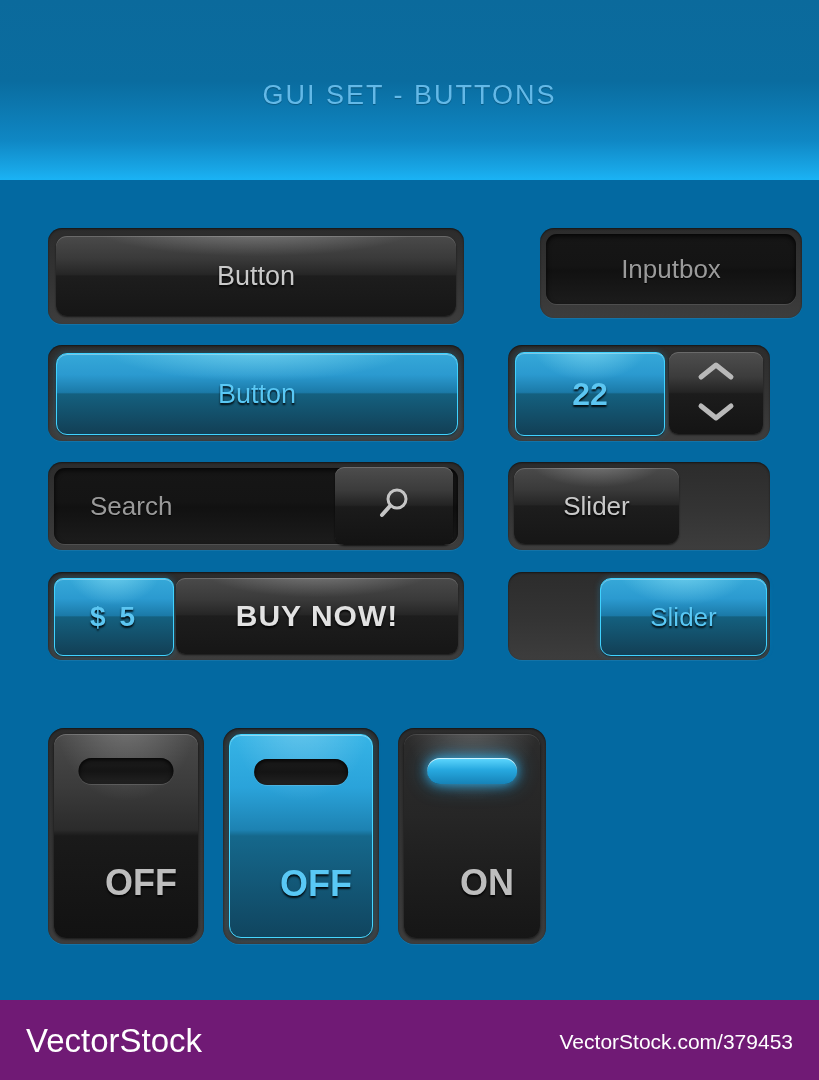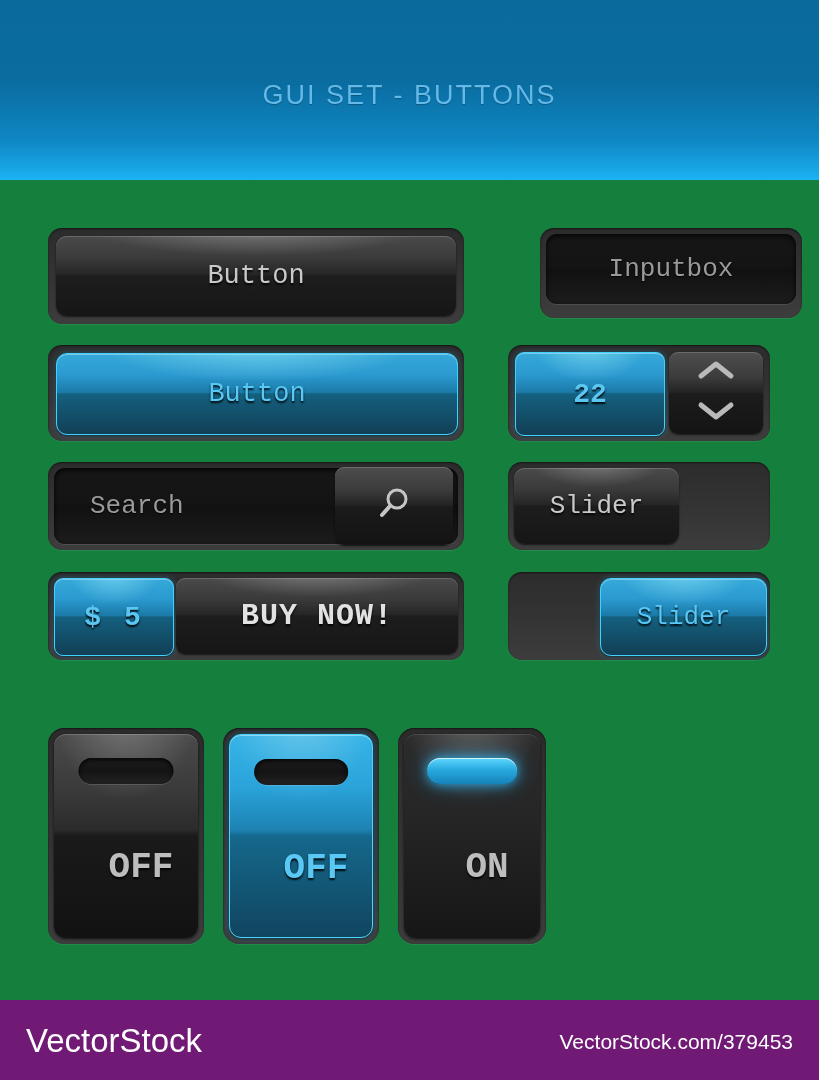--- a/index.html
+++ b/index.html
@@ -21,22 +21,21 @@
     text-align:center;
     font-size:27px;
     letter-spacing:2px;
     color:#63b9e8;
     text-shadow:0 1px 1px rgba(0,0,0,.25);
   }
 
   
   .stage{
     position:absolute;left:0;top:180px;width:819px;height:820px;
-    background:#15803d;
-    font-family:Liberation Mono, monospace;
+    background:#0369a1;
   }
 
   
   .frame{
     position:absolute;
     border-radius:14px;
     background:linear-gradient(180deg,#2c2c2c 0%,#343434 55%,#3d3d3d 100%);
     box-shadow:0 1px 0 rgba(255,255,255,.07), inset 0 1px 2px rgba(0,0,0,.55);
   }
 
@@ -96,21 +95,21 @@
   #frame-inputbox{left:540px;top:48px;width:262px;height:90px;}
   #inputbox{left:6px;top:6px;width:250px;height:70px;}
   #inputbox .inset-label{left:0;right:0;text-align:center;}
 
   
   #frame-button-blue{left:48px;top:165px;width:416px;height:96px;}
   #button-blue{left:8px;top:8px;width:400px;height:80px;}
 
   #frame-spinner{left:508px;top:165px;width:262px;height:96px;}
   #spinner-value{left:7px;top:7px;width:148px;height:82px;border-radius:9px;}
-  #spinner-value .btn-label{font-size:28px;font-weight:bold;color:#5cc6f2;}
+  #spinner-value .btn-label{font-size:32px;font-weight:bold;color:#5cc6f2;}
   #spinner-buttons{
     position:absolute;left:161px;top:7px;width:94px;height:82px;border-radius:9px;
     background:linear-gradient(180deg,#4e4e4e 0%,#3c3c3c 30%,#242424 49%,#1c1c1c 51%,#141414 100%);
     box-shadow:inset 0 1px 0 rgba(255,255,255,.16), 0 1px 2px rgba(0,0,0,.6);
     overflow:hidden;
   }
   .chev{position:absolute;left:0;width:94px;height:41px;display:flex;align-items:center;justify-content:center;}
   #spinner-up{top:0;}
   #spinner-down{top:41px;}
 
@@ -175,21 +174,21 @@
   }
   .pill-off{
     background:linear-gradient(180deg,#1d1d1d 0%,#141414 50%,#222222 100%);
     box-shadow:inset 0 2px 4px rgba(0,0,0,.9), 0 1px 0 rgba(255,255,255,.13);
   }
   .pill-on{
     background:linear-gradient(180deg,#5fd8ff 0%,#27a9e0 45%,#1683b8 100%);
     box-shadow:inset 0 1px 0 rgba(255,255,255,.7), 0 0 12px rgba(45,185,250,.8), 0 0 22px rgba(45,185,250,.45);
   }
   .switch-text{
-    position:absolute;left:0;right:0;top:113px;text-align:center;
+    position:absolute;left:0;right:0;top:128px;text-align:center;
     font-size:36px;font-weight:bold;
     text-shadow:0 2px 2px rgba(0,0,0,.9);
     padding-left:30px;
   }
   .txt-gray{color:#bdbdbd;}
   .txt-blue{color:#59c8f5;}
 
   
   .plate{
     position:absolute;left:6px;top:6px;right:6px;bottom:6px;border-radius:12px;

